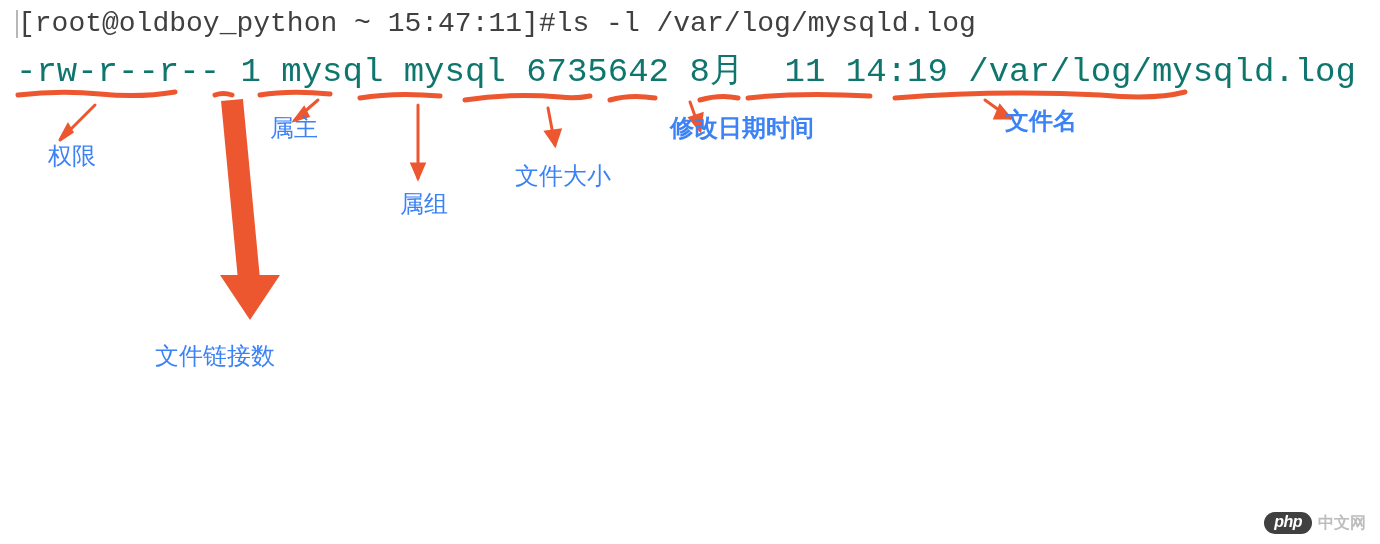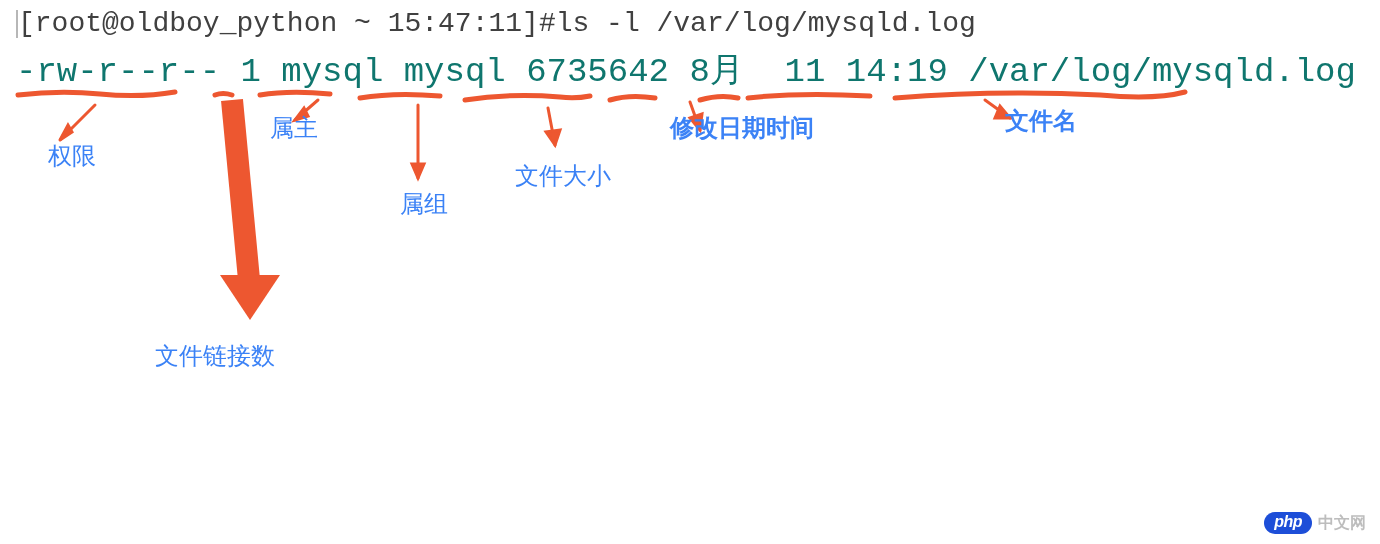--- a/index.html
+++ b/index.html
@@ -58,21 +58,21 @@
       bottom: 10px;
       display: flex;
       align-items: center;
       gap: 6px;
       color: #bdbdbd;
       font-family: "PingFang SC", "Microsoft YaHei", sans-serif;
       font-size: 16px;
       font-weight: 600;
     }
     .watermark .php-badge {
-      background: #1d4ed8;
+      background: #404040;
       color: #fff;
       border-radius: 14px;
       padding: 1px 10px 3px;
       font-style: italic;
       font-weight: 700;
       letter-spacing: -0.5px;
       font-family: Arial, sans-serif;
     }
   </style>
 </head>

